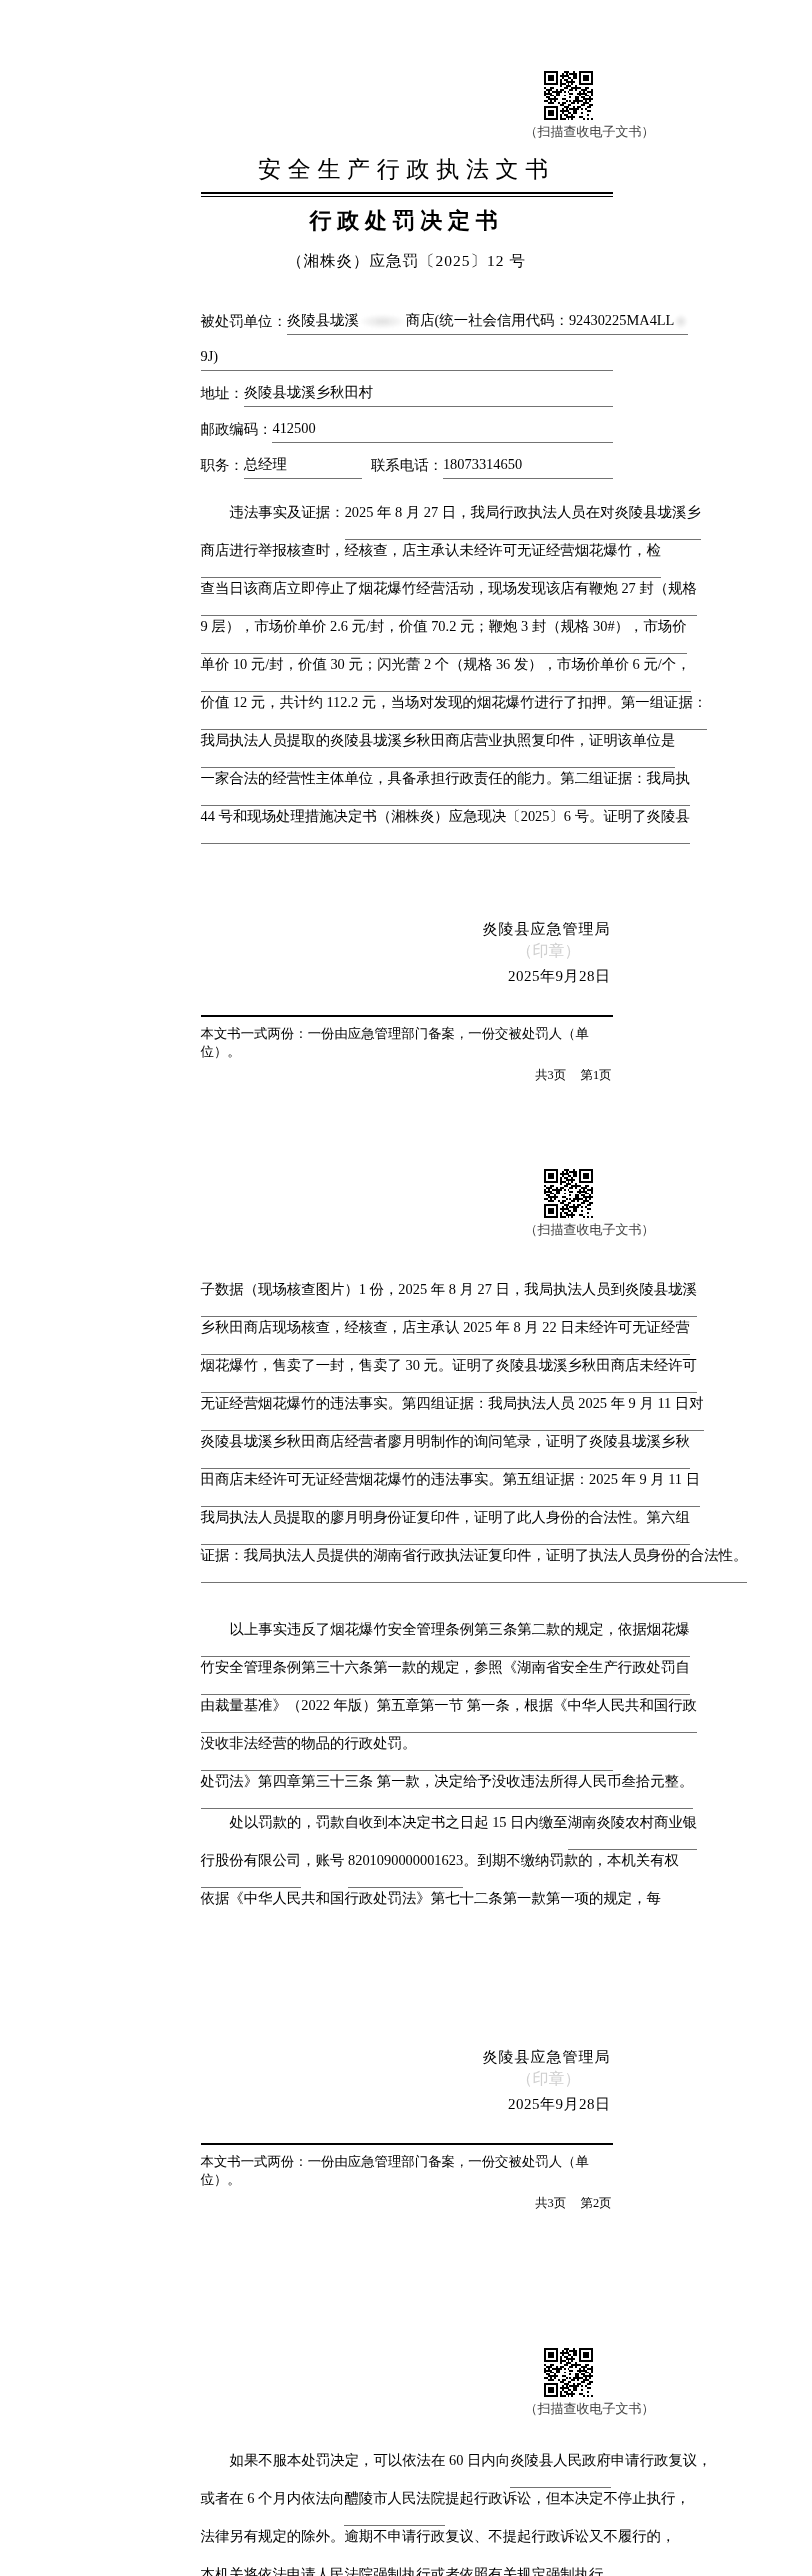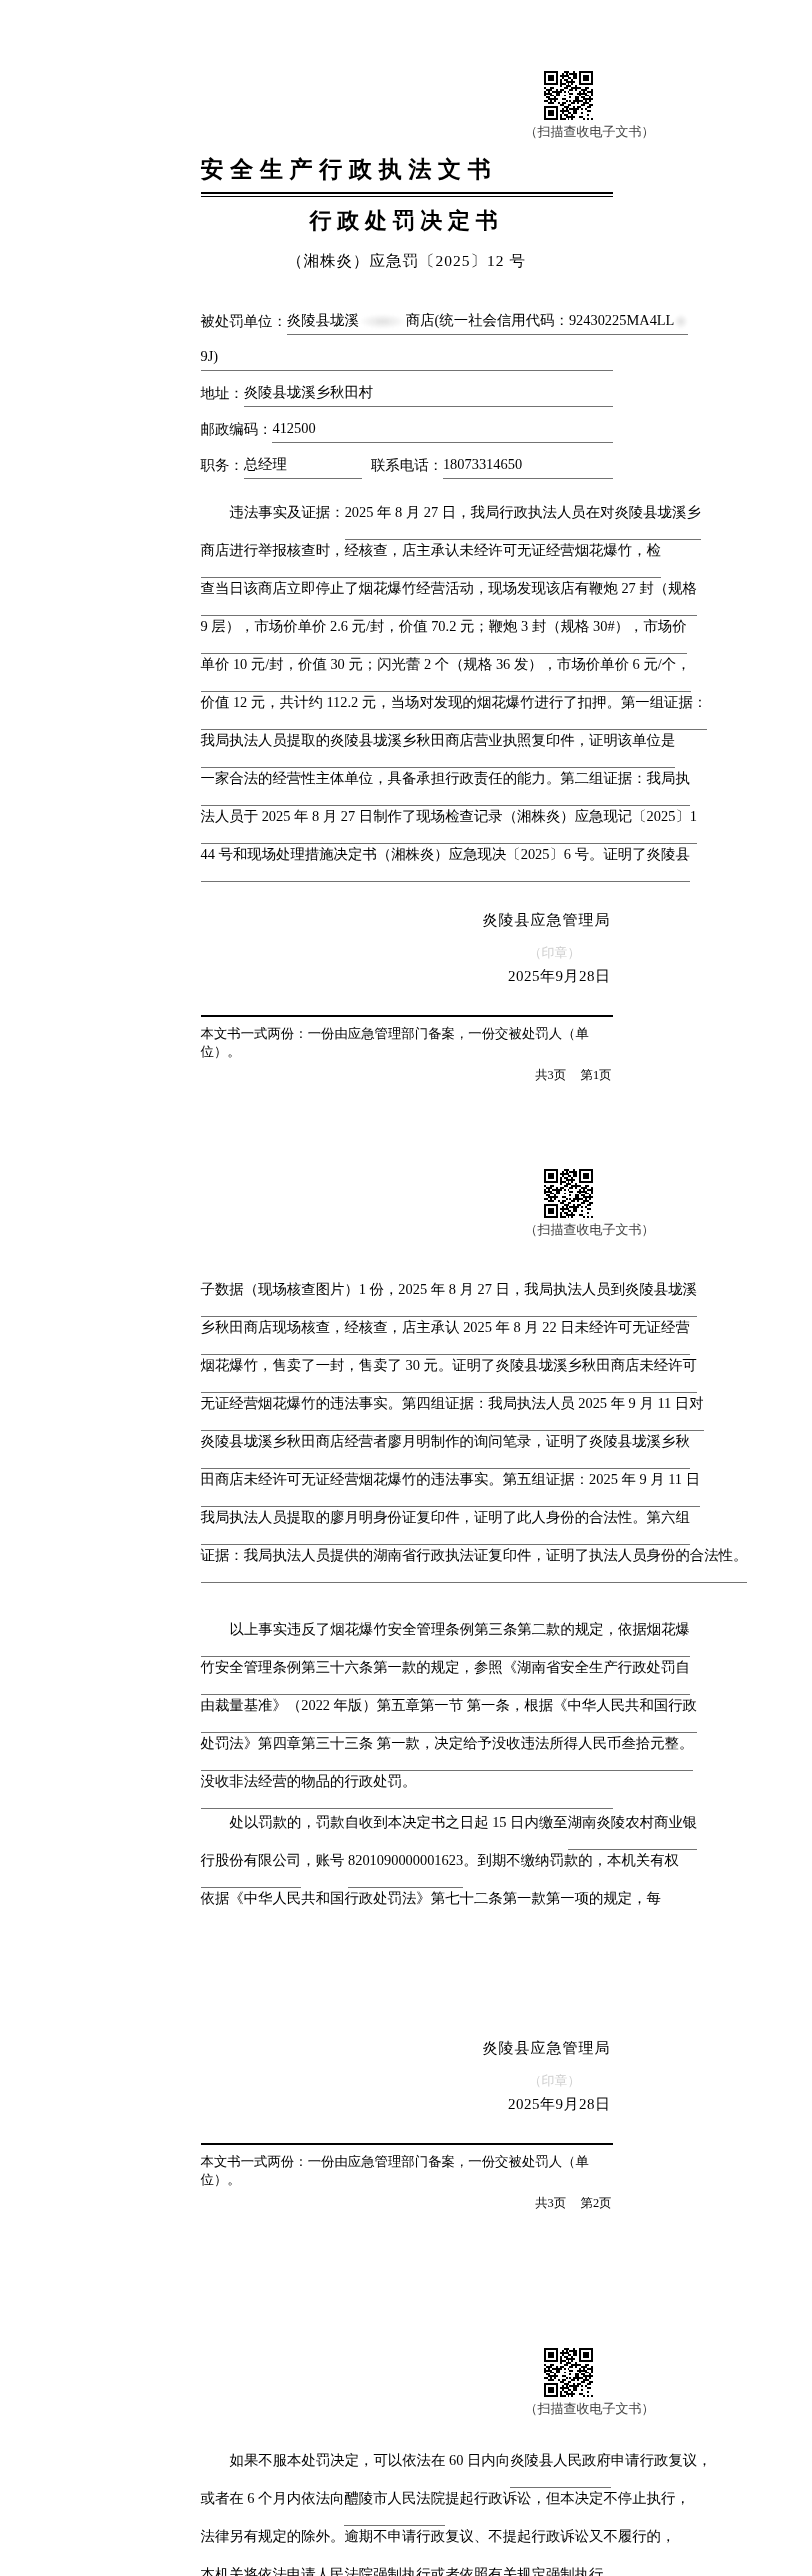--- a/index.html
+++ b/index.html
@@ -5,39 +5,39 @@
   html,body{margin:0;padding:0;background:#fff;}
   body{width:813px;font-family:"Liberation Serif","DejaVu Serif",serif;color:#000;}
   .sheet{width:813px;position:relative;}
   .page{width:412px;margin:0 auto;display:flex;flex-direction:column;box-sizing:border-box;}
   .p1{height:1097px;padding-top:71px;}
   .p2{height:1128px;padding-top:72px;}
   .p3{height:1230px;padding-top:123px;}
   .qr-wrap{align-self:flex-end;text-align:center;width:88px;}
   .qr-svg{width:49px;height:49px;display:block;margin:0 auto;}
   .qr-caption{font-size:13px;color:#444;margin-top:3.1px;white-space:nowrap;}
-  .h1{font-size:23px;font-weight:bold;text-align:left;letter-spacing:6.7px;margin-top:13.4px;}
+  .h1{font-size:23px;font-weight:normal;text-align:center;letter-spacing:6.7px;margin-top:13.4px;}
   .double-rule{margin-top:6.2px;border-top:2.6px solid #000;border-bottom:1px solid #000;height:2.6px;}
   .h2{font-size:22px;font-weight:bold;text-align:center;letter-spacing:5.7px;margin-top:9px;}
   .docno{font-size:15.5px;text-align:center;margin-top:14.4px;letter-spacing:1px;}
   .fields{margin-top:27px;}
   .frow{display:flex;align-items:flex-end;height:36px;font-size:14.4px;}
   .seg{white-space:pre;line-height:20.6px;padding-bottom:3.1px;}
   .ul{border-bottom:1px solid #737373;}
   .fill{flex:1;}
   .gap{width:9.3px;}
   .body{margin-top:23px;}
   .bline{display:flex;height:38px;font-size:14.4px;}
   .indent{padding-left:29px;}
   .ind-in{text-indent:29px;}
   .redact{display:inline-block;height:15.5px;vertical-align:middle;background:radial-gradient(closest-side,rgba(170,170,170,0.35),rgba(255,255,255,0));filter:blur(1px);}
   .r90{width:47px;} .r26{width:13.4px;} .r46{width:24px;}
   .sign{margin-top:auto;text-align:right;padding-right:2.1px;}
   .sign .org{font-size:15px;letter-spacing:1px;}
-  .sign .seal{font-size:13px;color:#cfcfcf;margin-top:14px;padding-right:30px;}
+  .sign .seal{font-size:16px;color:#cfcfcf;margin-top:2px;padding-right:30px;}
   .sign .date{font-size:15px;margin-top:5.2px;letter-spacing:0.5px;}
   .sign2{margin-top:auto;}
   .footer{margin-top:29px;padding-bottom:13.4px;}
   .f-rule{border-top:2.1px solid #000;}
   .f-note{font-size:13.4px;margin-top:8.2px;}
   .f-page{font-size:12.4px;text-align:right;margin-top:5.2px;padding-right:1px;}
   .f-page .pn{margin-left:14.4px;}
 </style>
 </head>
 <body>
@@ -414,23 +414,20 @@
       <div class="bline">
           <span class="seg ul fill">价值 12 元，共计约 112.2 元，当场对发现的烟花爆竹进行了扣押。第一组证据：</span>
         </div>
       <div class="bline">
           <span class="seg ul fill">我局执法人员提取的炎陵县垅溪乡秋田商店营业执照复印件，证明该单位是</span>
         </div>
       <div class="bline">
           <span class="seg ul fill">一家合法的经营性主体单位，具备承担行政责任的能力。第二组证据：我局执</span>
         </div>
       <div class="bline">
-          <span class="seg ul fill">法人员于 2025 年 8 月 27 日制作了现场检查记录（湘株炎）应急现记〔2025〕1</span>
-        </div>
-      <div class="bline">
           <span class="seg ul fill">44 号和现场处理措施决定书（湘株炎）应急现决〔2025〕6 号。证明了炎陵县</span>
         </div>
     </div>
 
     <div class="sign">
       <div class="org">炎陵县应急管理局</div>
       <div class="seal">（印章）</div>
       <div class="date">2025年9月28日</div>
     </div>
 
@@ -795,24 +792,24 @@
       <div class="bline">
           <span class="seg ul fill ind-in">以上事实违反了烟花爆竹安全管理条例第三条第二款的规定，依据烟花爆</span>
         </div>
       <div class="bline">
           <span class="seg ul fill">竹安全管理条例第三十六条第一款的规定，参照《湖南省安全生产行政处罚自</span>
         </div>
       <div class="bline">
           <span class="seg ul fill">由裁量基准》（2022 年版）第五章第一节 第一条，根据《中华人民共和国行政</span>
         </div>
       <div class="bline">
+          <span class="seg ul fill">没收非法经营的物品的行政处罚。</span>
+        </div>
+      <div class="bline">
           <span class="seg ul fill">处罚法》第四章第三十三条 第一款，决定给予没收违法所得人民币叁拾元整。</span>
-        </div>
-      <div class="bline">
-          <span class="seg ul fill">没收非法经营的物品的行政处罚。</span>
         </div>
     </div>
 
     <div class="body" style="margin-top:3.1px;">
       <div class="bline indent">
         <span class="seg">处以罚款的，罚款自收到本决定书之日起 15 日内缴至</span>
           <span class="seg ul">湖南炎陵农村商业银</span>
       </div>
       <div class="bline">
         <span class="seg ul">行股份有限公司</span>

